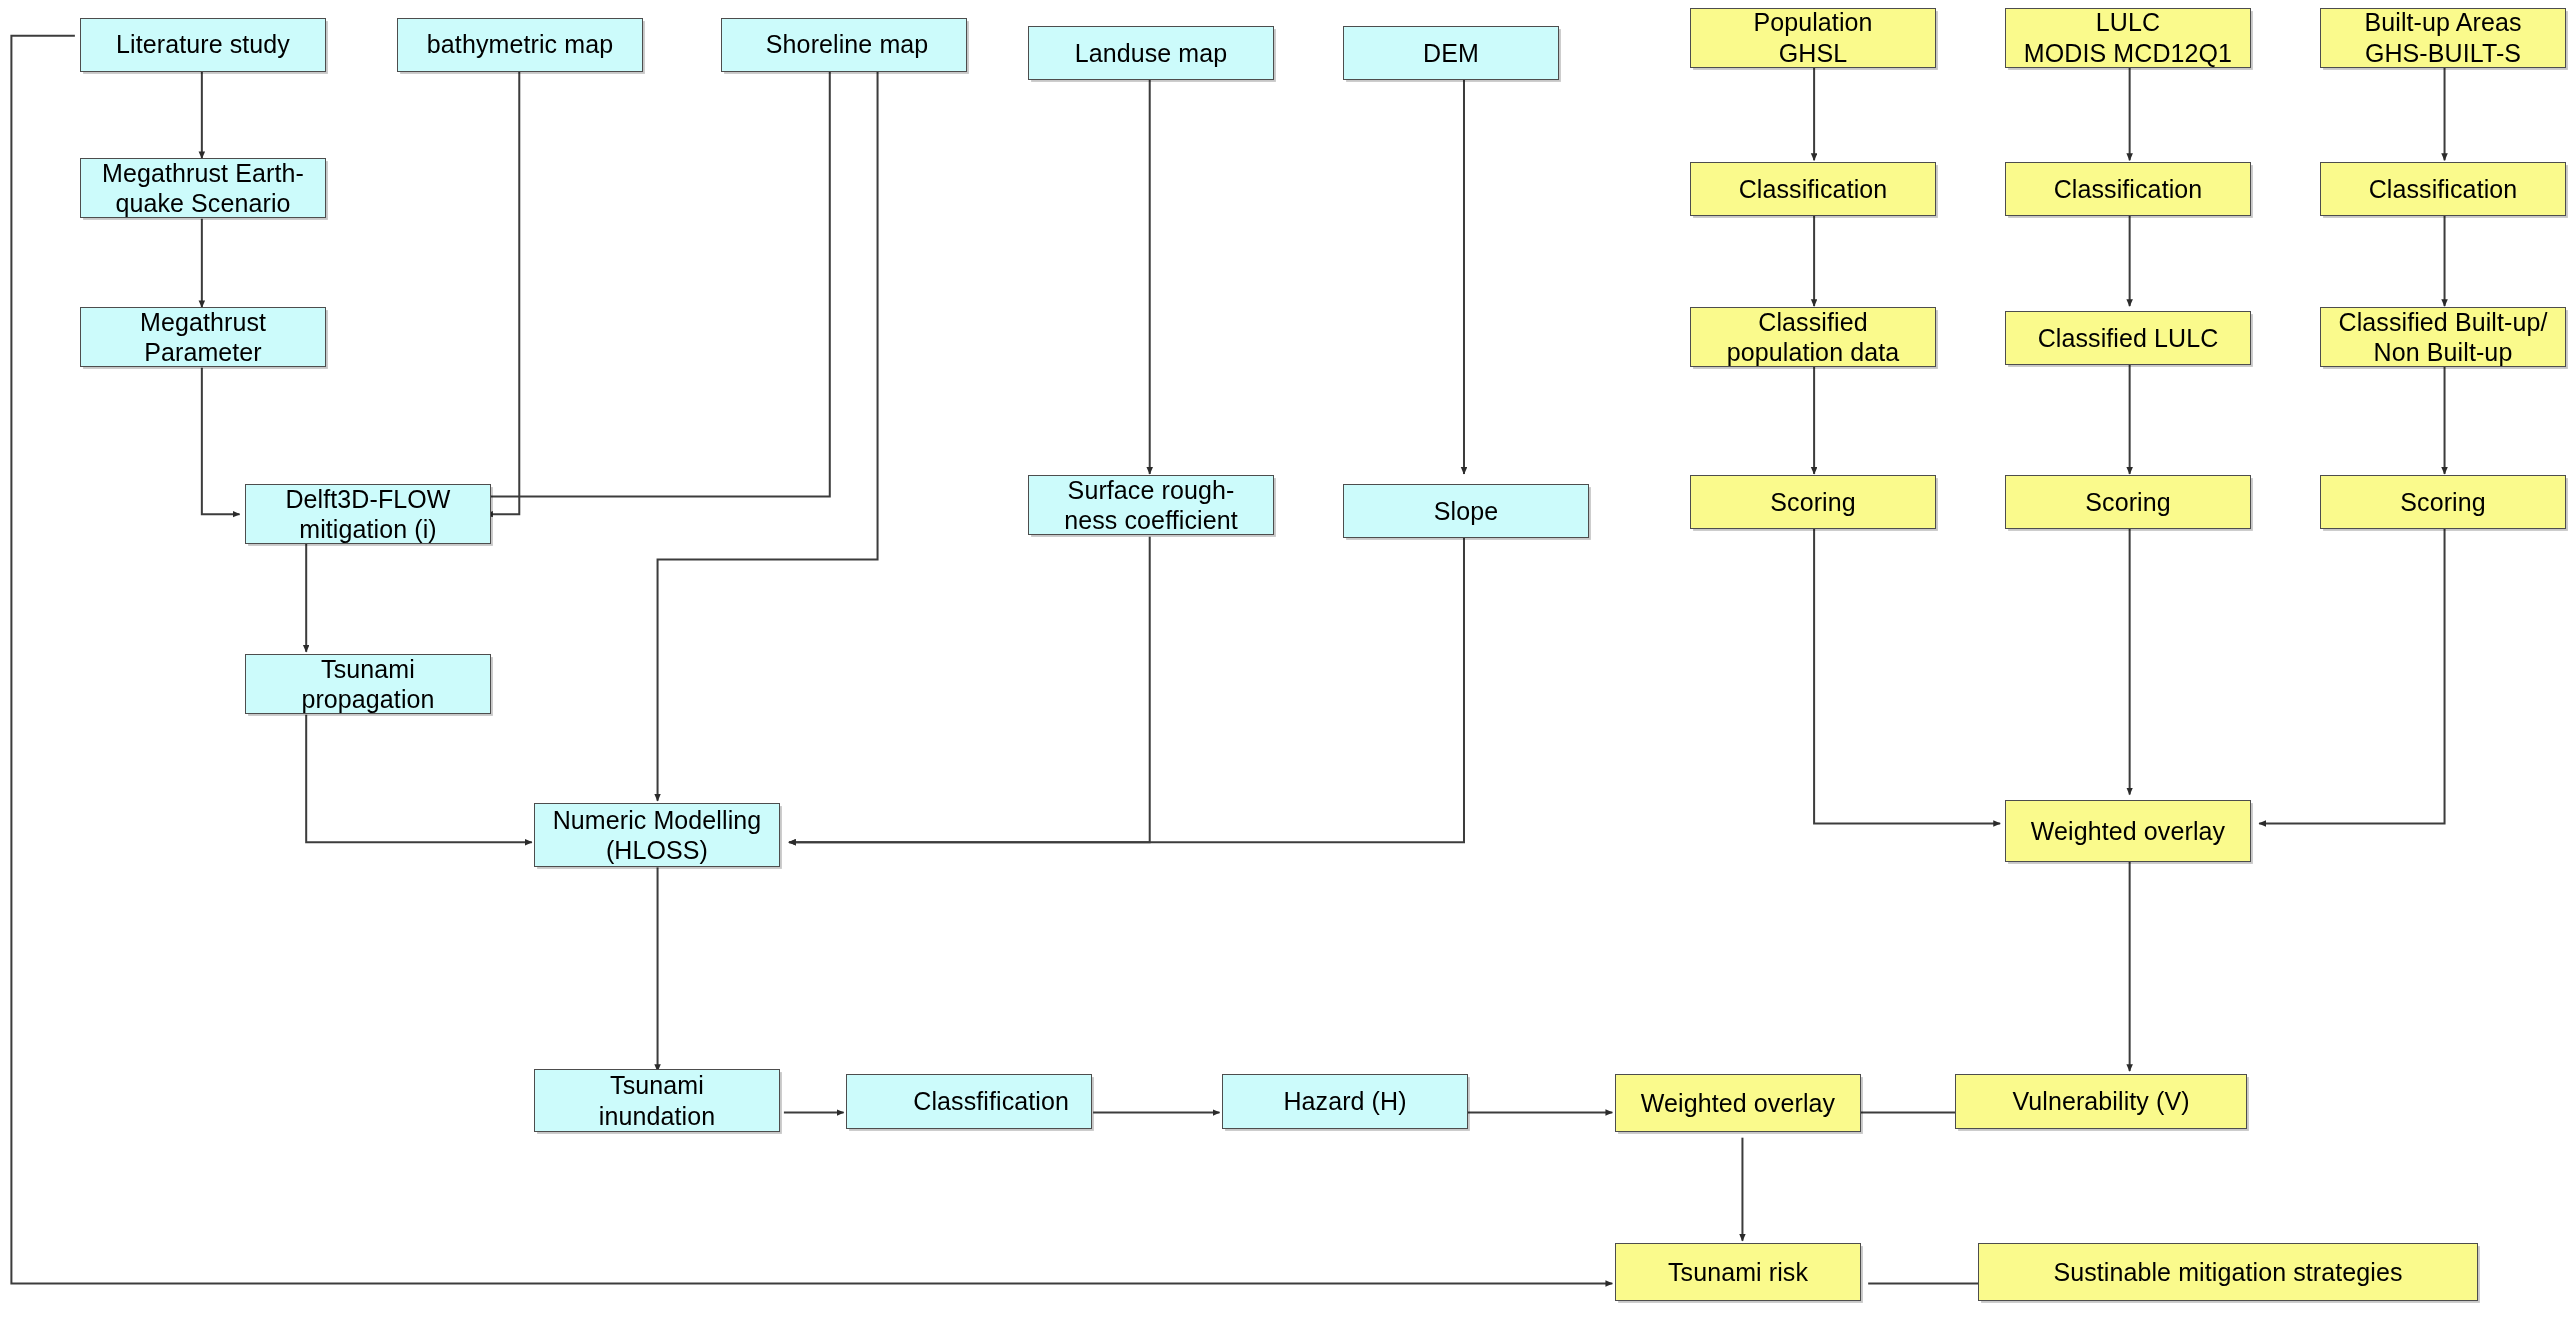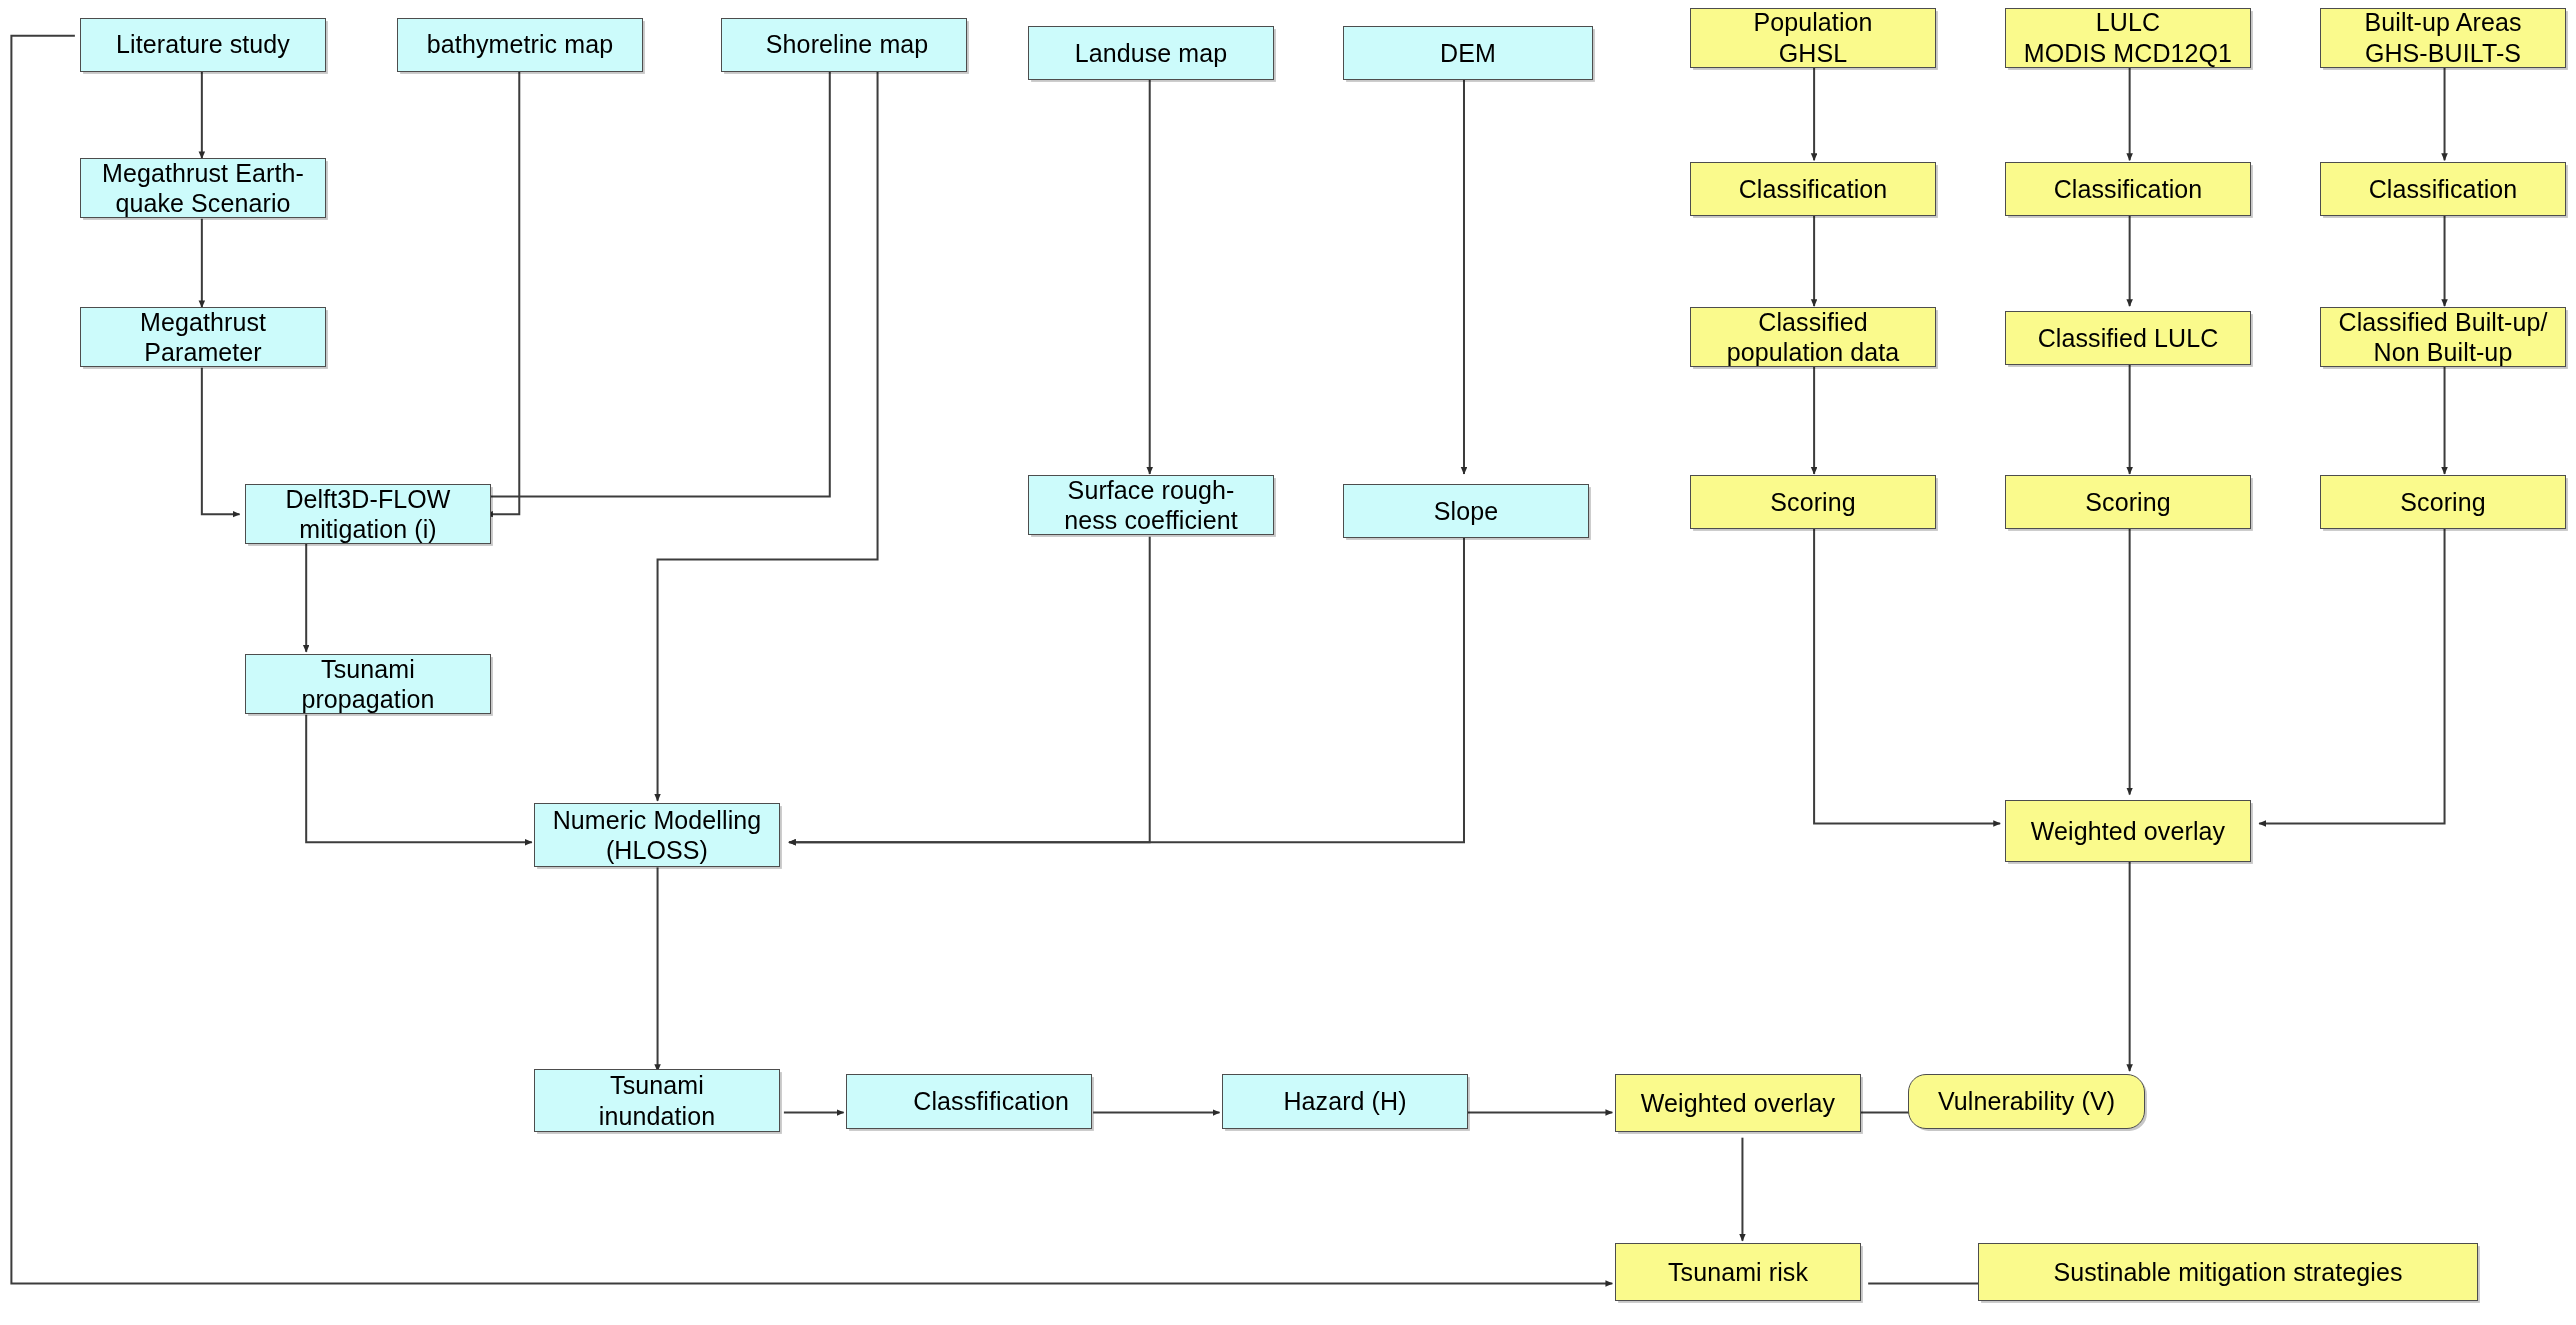--- a/index.html
+++ b/index.html
@@ -110,21 +110,21 @@
 
       <path d="M2972 2042 L3182 2042"></path>
     </g>
   </svg>
 
   <div id="nodes">
       <div class="node cyan" style="left: 80px; top: 17.6px; width: 246px; height: 54px;">Literature study</div>
       <div class="node cyan" style="left: 397px; top: 17.6px; width: 246px; height: 54px;">bathymetric map</div>
       <div class="node cyan" style="left: 721px; top: 17.6px; width: 246px; height: 54px; padding-left: 10px;">Shoreline map</div>
       <div class="node cyan" style="left: 1028px; top: 26.4px; width: 246px; height: 54px;">Landuse map</div>
-      <div class="node cyan" style="left: 1343px; top: 26.4px; width: 250px; height: 54px;">DEM</div>
+      <div class="node cyan" style="left: 1343px; top: 26.4px; width: 216px; height: 54px;">DEM</div>
       <div class="node yellow" style="left: 1690px; top: 7.5px; width: 246px; height: 60px;">Population
 GHSL</div>
       <div class="node yellow" style="left: 2005px; top: 7.5px; width: 246px; height: 60px;">LULC
 MODIS MCD12Q1</div>
       <div class="node yellow" style="left: 2320px; top: 7.5px; width: 246px; height: 60px;">Built-up Areas
 GHS-BUILT-S</div>
       <div class="node cyan" style="left: 80px; top: 158px; width: 246px; height: 60px;">Megathrust Earth-
 quake Scenario</div>
       <div class="node yellow" style="left: 1690px; top: 162px; width: 246px; height: 54px;">Classification</div>
       <div class="node yellow" style="left: 2005px; top: 162px; width: 246px; height: 54px;">Classification</div>
@@ -147,19 +147,19 @@
       <div class="node cyan" style="left: 245px; top: 654px; width: 246px; height: 60px;">Tsunami
 propagation</div>
       <div class="node cyan" style="left: 534px; top: 803px; width: 246px; height: 64px;">Numeric Modelling
 (HLOSS)</div>
       <div class="node yellow" style="left: 2005px; top: 800px; width: 246px; height: 62px;">Weighted overlay</div>
       <div class="node cyan" style="left: 534px; top: 1069px; width: 246px; height: 63px;">Tsunami
 inundation</div>
       <div class="node cyan" style="left: 846px; top: 1074px; width: 246px; height: 55px; padding-left: 48px;">Classfification</div>
       <div class="node cyan" style="left: 1222px; top: 1074px; width: 246px; height: 55px;">Hazard (H)</div>
       <div class="node yellow" style="left: 1615px; top: 1074px; width: 246px; height: 58px;">Weighted overlay</div>
-      <div class="node yellow" style="left: 1908px; top: 1074px; width: 237px; height: 55px; border-radius: 18px;">Vulnerability (V)</div>
+      <div class="node yellow" style="left: 1955px; top: 1074px; width: 292px; height: 55px;">Vulnerability (V)</div>
       <div class="node yellow" style="left: 1615px; top: 1243px; width: 246px; height: 58px;">Tsunami risk</div>
       <div class="node yellow" style="left: 1978px; top: 1243px; width: 500px; height: 58px;">Sustinable mitigation strategies</div>
     </div>
 
 </div>
 
 
 </body></html>

